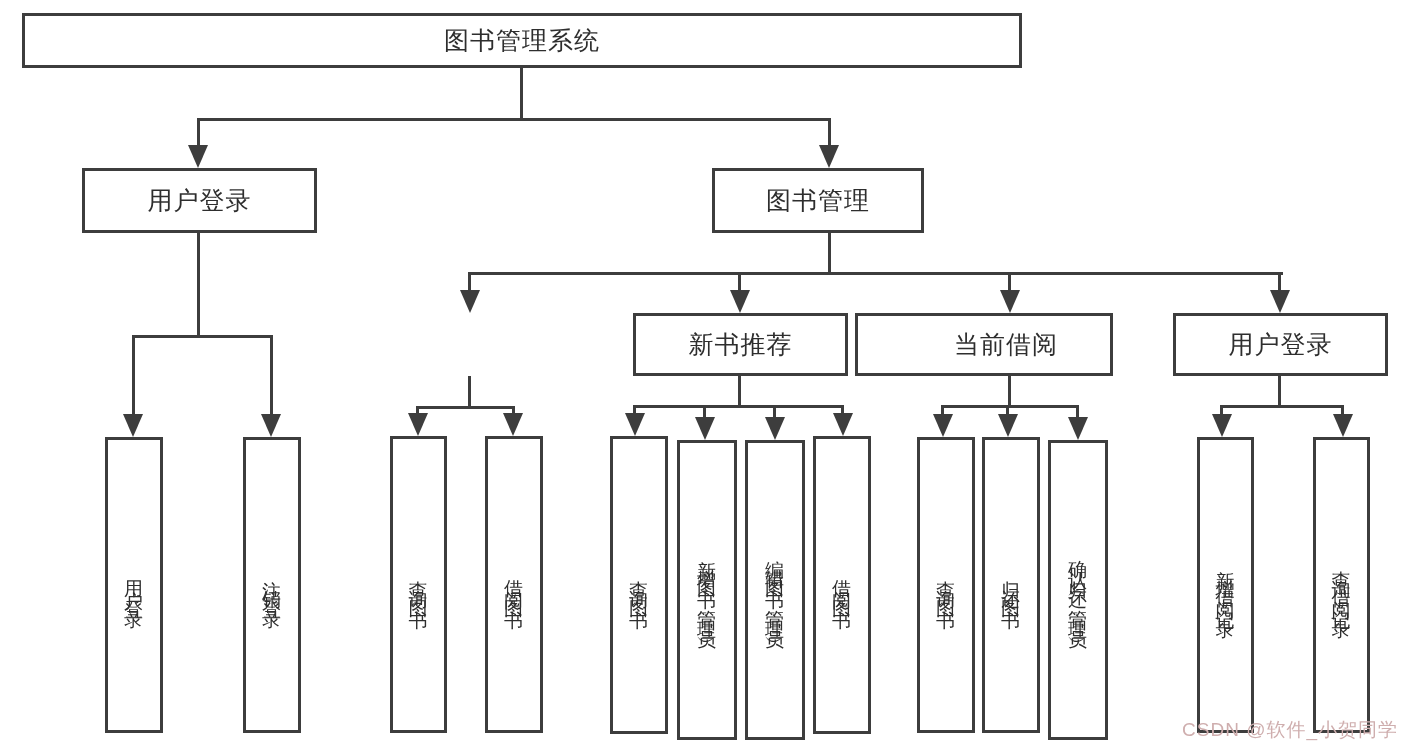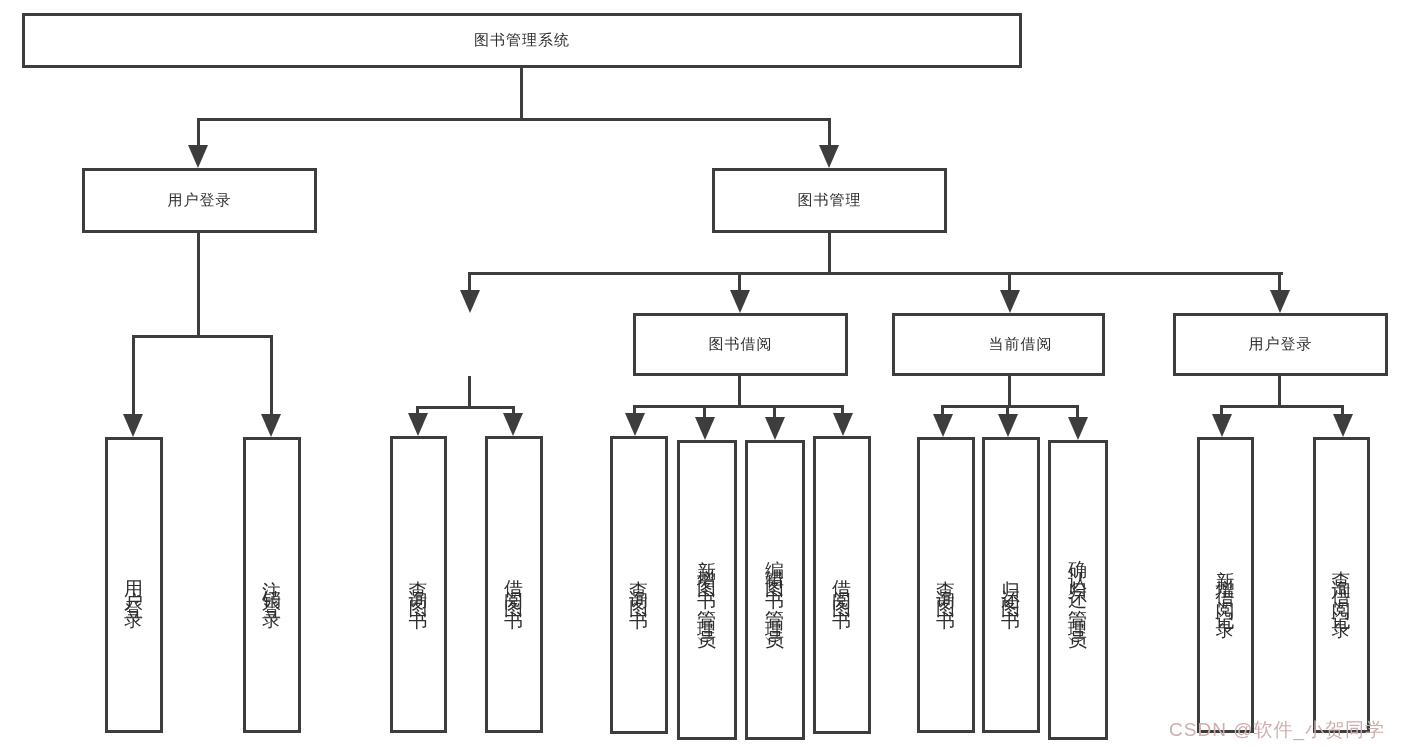--- a/index.html
+++ b/index.html
@@ -2,21 +2,21 @@
 <html><head>
 <meta charset="utf-8">
 <style>
   html,body{margin:0;padding:0;background:#ffffff;}
   body{font-family:"Liberation Sans","DejaVu Sans",sans-serif;}
   .stage{position:relative;width:1405px;height:747px;background:#ffffff;overflow:hidden;}
   .node{
     position:absolute;box-sizing:border-box;
     border:3px solid #3d3d3d;background:#ffffff;
     display:flex;align-items:center;justify-content:center;
-    font-size:15px;color:#2e2e2e;letter-spacing:1px;
+    font-size:25px;color:#2e2e2e;letter-spacing:1px;
   }
   .leaf{
     position:absolute;box-sizing:border-box;
     border:3px solid #3d3d3d;background:#ffffff;
     display:flex;align-items:center;justify-content:center;
     font-size:19px;color:#2e2e2e;
   }
   .leaf .vtext{
     writing-mode:vertical-rl;text-orientation:mixed;
     letter-spacing:10px;line-height:1;white-space:nowrap;
@@ -24,36 +24,36 @@
   .vline,.hline{position:absolute;background:#3d3d3d;}
   .vline{width:3px;}
   .hline{height:3px;}
   .arrow{
     position:absolute;width:0;height:0;
     border-left:10px solid transparent;
     border-right:10px solid transparent;
     border-top:23px solid #3d3d3d;
   }
   .watermark{
-    position:absolute;right:20px;bottom:4px;
+    position:absolute;right:7px;bottom:4px;
     font-size:19px;color:#cfaeae;letter-spacing:1px;
   }
 </style>
 </head>
 <body>
 
 <div class="stage">
 
   <div class="node" style="left:22px;top:13px;width:1000px;height:55px;">图书管理系统</div>
 
   <div class="node" style="left:82px;top:168px;width:235px;height:65px;">用户登录</div>
-  <div class="node" style="left:712px;top:168px;width:235px;height:65px;">图书管理</div>
+  <div class="node" style="left:712px;top:168px;width:212px;height:65px;">图书管理</div>
 
-  <div class="node" style="left:633px;top:313px;width:215px;height:63px;">图书借阅</div>
-  <div class="node" style="left:892px;top:313px;width:213px;height:63px;padding-left:44px;">当前借阅</div>
+  <div class="node" style="left:633px;top:313px;width:215px;height:63px;">新书推荐</div>
+  <div class="node" style="left:855px;top:313px;width:258px;height:63px;padding-left:44px;">当前借阅</div>
   <div class="node" style="left:1173px;top:313px;width:215px;height:63px;">用户登录</div>
 
   <div class="leaf" style="left:105px;top:437px;width:58px;height:296px;">
     <span class="vtext">用户登录</span>
   </div>
   <div class="leaf" style="left:243px;top:437px;width:58px;height:296px;">
     <span class="vtext">注销登录</span>
   </div>
 
   <div class="leaf" style="left:390px;top:436px;width:57px;height:297px;">

